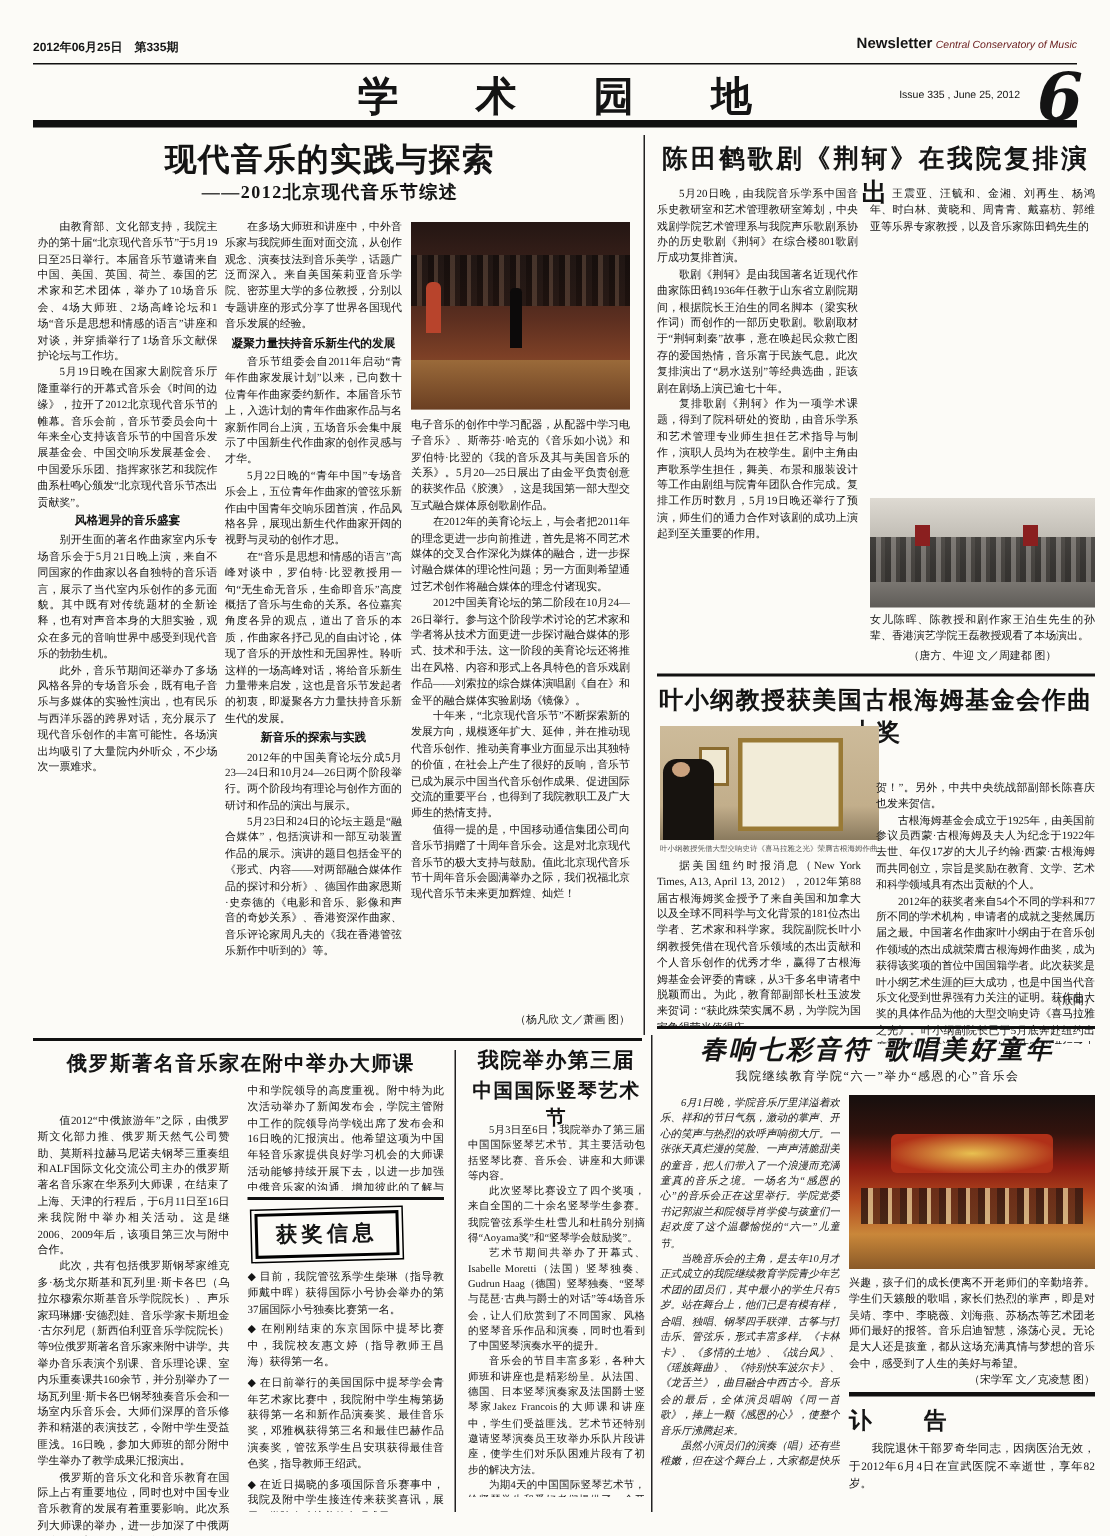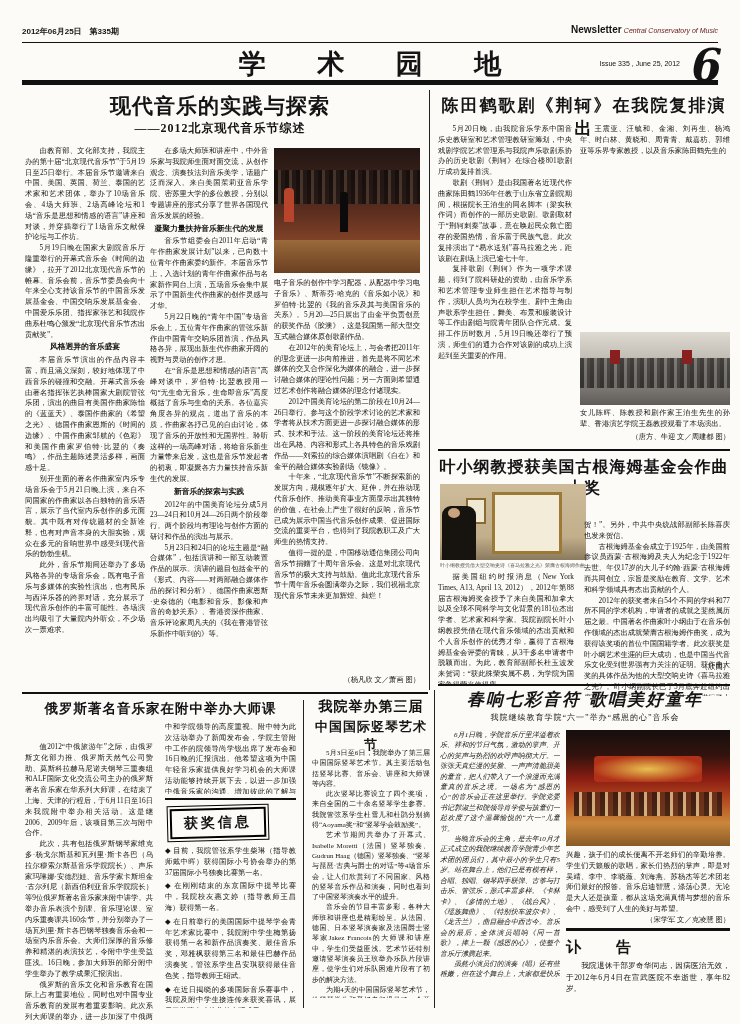--- a/index.html
+++ b/index.html
@@ -49,21 +49,20 @@
   <div class="pageno">6</div>
   <div class="rule" style="left:22px;top:80px;width:696px;height:5px;"></div>
 
   <div class="hl" style="left:40px;top:92px;width:360px;font-size:21px;">现代音乐的实践与探索</div>
   <div class="hl" style="left:40px;top:120px;width:360px;font-size:12px;">——2012北京现代音乐节综述</div>
 
   <div class="col" style="left:25px;top:146px;width:120px;height:546px;">
     <p>由教育部、文化部支持，我院主办的第十届“北京现代音乐节”于5月19日至25日举行。本届音乐节邀请来自中国、美国、英国、荷兰、泰国的艺术家和艺术团体，举办了10场音乐会、4场大师班、2场高峰论坛和1场“音乐是思想和情感的语言”讲座和对谈，并穿插举行了1场音乐文献保护论坛与工作坊。</p>
     <p>5月19日晚在国家大剧院音乐厅隆重举行的开幕式音乐会《时间的边缘》，拉开了2012北京现代音乐节的帷幕。音乐会前，音乐节委员会向十年来全心支持该音乐节的中国音乐发展基金会、中国交响乐发展基金会、中国爱乐乐团、指挥家张艺和我院作曲系杜鸣心颁发“北京现代音乐节杰出贡献奖”。</p>
     <p class="sub">风格迥异的音乐盛宴</p>
-    <p>本届音乐节演出的作品内容丰富，而且涵义深刻，较好地体现了中西音乐的碰撞和交融。开幕式音乐会由著名指挥张艺执棒国家大剧院管弦乐团，演出的曲目有美国作曲家陈怡的《蓝蓝天》、泰国作曲家的《希望之光》、德国作曲家恩斯的《时间的边缘》、中国作曲家邹航的《色彩》和美国作曲家罗伯特·比翌的《奏鸣》，作品主题陈述灵活多样，画面感十足。</p>
     <p>别开生面的著名作曲家室内乐专场音乐会于5月21日晚上演，来自不同国家的作曲家以各自独特的音乐语言，展示了当代室内乐创作的多元面貌。其中既有对传统题材的全新诠释，也有对声音本身的大胆实验，观众在多元的音响世界中感受到现代音乐的勃勃生机。</p>
     <p>此外，音乐节期间还举办了多场风格各异的专场音乐会，既有电子音乐与多媒体的实验性演出，也有民乐与西洋乐器的跨界对话，充分展示了现代音乐创作的丰富可能性。各场演出均吸引了大量院内外听众，不少场次一票难求。</p>
   </div>
 
   <div class="col" style="left:150px;top:146px;width:118px;height:546px;">
     <p>在多场大师班和讲座中，中外音乐家与我院师生面对面交流，从创作观念、演奏技法到音乐美学，话题广泛而深入。来自美国茱莉亚音乐学院、密苏里大学的多位教授，分别以专题讲座的形式分享了世界各国现代音乐发展的经验。</p>
     <p class="sub">凝聚力量扶持音乐新生代的发展</p>
     <p>音乐节组委会自2011年启动“青年作曲家发展计划”以来，已向数十位青年作曲家委约新作。本届音乐节上，入选计划的青年作曲家作品与名家新作同台上演，五场音乐会集中展示了中国新生代作曲家的创作灵感与才华。</p>
     <p>5月22日晚的“青年中国”专场音乐会上，五位青年作曲家的管弦乐新作由中国青年交响乐团首演，作品风格各异，展现出新生代作曲家开阔的视野与灵动的创作才思。</p>
     <p>在“音乐是思想和情感的语言”高峰对谈中，罗伯特·比翌教授用一句“无生命无音乐，生命即音乐”高度概括了音乐与生命的关系。各位嘉宾角度各异的观点，道出了音乐的本质，作曲家各抒己见的自由讨论，体现了音乐的开放性和无国界性。聆听这样的一场高峰对话，将给音乐新生力量带来启发，这也是音乐节发起者的初衷，即凝聚各方力量扶持音乐新生代的发展。</p>
@@ -87,38 +86,38 @@
     <p>值得一提的是，中国移动通信集团公司向音乐节捐赠了十周年音乐会。这是对北京现代音乐节的极大支持与鼓励。值此北京现代音乐节十周年音乐会圆满举办之际，我们祝福北京现代音乐节未来更加辉煌、灿烂！</p>
   </div>
   <div class="byline" style="left:274px;top:675px;width:146px;">（杨凡欣 文／萧画 图）</div>
 
   <div class="vrule" style="left:429px;top:90px;height:600px;"></div>
 
   <div class="hl" style="left:438px;top:94px;width:292px;font-size:17px;letter-spacing:2px;">陈田鹤歌剧《荆轲》在我院复排演出</div>
 
   <div class="col" style="left:438px;top:124px;width:134px;height:322px;">
     <p>5月20日晚，由我院音乐学系中国音乐史教研室和艺术管理教研室筹划，中央戏剧学院艺术管理系与我院声乐歌剧系协办的历史歌剧《荆轲》在综合楼801歌剧厅成功复排首演。</p>
-    <p>歌剧《荆轲》是由我国著名近现代作曲家陈田鹤1936年任教于山东省立剧院期间，根据院长王泊生的同名脚本（梁实秋作词）而创作的一部历史歌剧。歌剧取材于“荆轲刺秦”故事，意在唤起民众救亡图存的爱国热情，音乐富于民族气息。此次复排演出了“易水送别”喜马拉雅之光，距该剧在剧场上演已逾七十年。</p>
+    <p>歌剧《荆轲》是由我国著名近现代作曲家陈田鹤1936年任教于山东省立剧院期间，根据院长王泊生的同名脚本（梁实秋作词）而创作的一部历史歌剧。歌剧取材于“荆轲刺秦”故事，意在唤起民众救亡图存的爱国热情，音乐富于民族气息。此次复排演出了“易水送别”等经典选曲，距该剧在剧场上演已逾七十年。</p>
     <p>复排歌剧《荆轲》作为一项学术课题，得到了院科研处的资助，由音乐学系和艺术管理专业师生担任艺术指导与制作，演职人员均为在校学生。剧中主角由声歌系学生担任，舞美、布景和服装设计等工作由剧组与院青年团队合作完成。复排工作历时数月，5月19日晚还举行了预演，师生们的通力合作对该剧的成功上演起到至关重要的作用。</p>
   </div>
 
   <div class="col" style="left:580px;top:124px;width:150px;height:206px;">
     <p>王震亚、汪毓和、金湘、刘再生、杨鸿年、时白林、黄晓和、周青青、戴嘉枋、郭维亚等乐界专家教授，以及音乐家陈田鹤先生的</p>
   </div>
 
   <div class="photo" style="left:580px;top:332px;width:150px;height:73px;background:linear-gradient(180deg,#dedad2 0%,#c2beb6 35%,#8e8a84 60%,#5f5c58 100%);">
     <div class="abs" style="left:0;top:26px;width:150px;height:30px;background:repeating-linear-gradient(90deg,#23211f 0 4px,#6e6a66 4px 7px,#35322f 7px 10px);opacity:.8;"></div>
     <div class="abs" style="left:30px;top:18px;width:10px;height:14px;background:#8a1f1f;"></div>
     <div class="abs" style="left:102px;top:18px;width:10px;height:14px;background:#8a1f1f;"></div>
   </div>
 
   <div class="col" style="left:580px;top:408px;width:150px;height:24px;">
     <p class="nb">女儿陈晖、陈教授和剧作家王泊生先生的孙辈、香港演艺学院王磊教授观看了本场演出。</p>
   </div>
-  <div class="byline" style="left:580px;top:432px;width:150px;">（唐方、牛迎 文／周建都 图）</div>
+  <div class="byline" style="left:580px;top:432px;width:150px;text-align:center;">（唐方、牛迎 文／周建都 图）</div>
 
   <div class="rule" style="left:438px;top:449px;width:292px;height:2px;"></div>
 
   <div class="hl" style="left:438px;top:457px;width:292px;font-size:16px;">叶小纲教授获美国古根海姆基金会作曲大奖</div>
 
   <div class="photo" style="left:440px;top:484px;width:146px;height:76px;background:linear-gradient(180deg,#cdbb9a 0%,#c2ae8b 70%,#8a7a5e 100%);">
     <div class="abs" style="left:52px;top:8px;width:64px;height:56px;background:#f2ecd8;border:3px solid #9a7a35;"></div>
     <div class="abs" style="left:26px;top:14px;width:16px;height:22px;background:#efe8d2;border:2px solid #8a6b2f;"></div>
     <div class="abs" style="left:2px;top:22px;width:34px;height:54px;background:#17130f;border-radius:9px 9px 0 0;"></div>
     <div class="abs" style="left:8px;top:24px;width:12px;height:10px;background:#caa27e;border-radius:50%;"></div>

